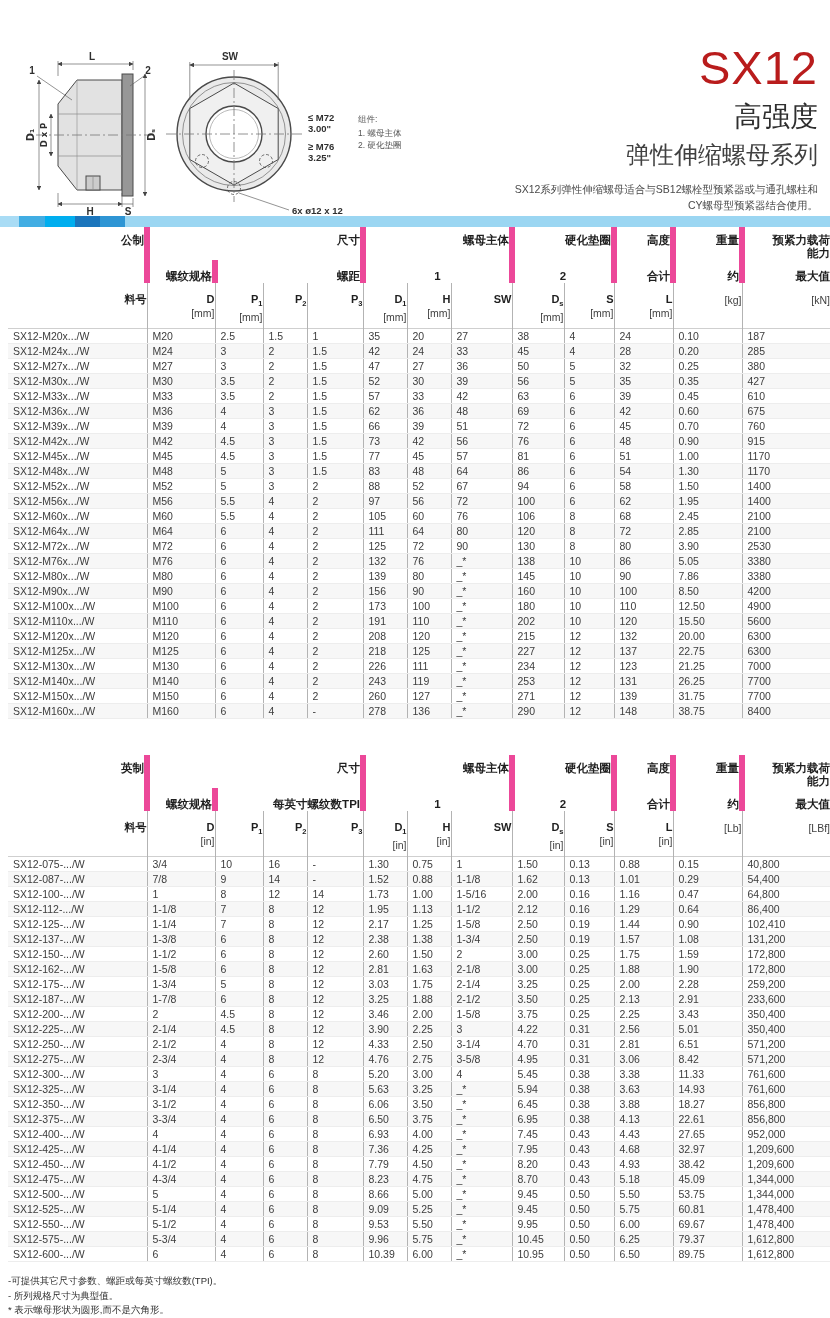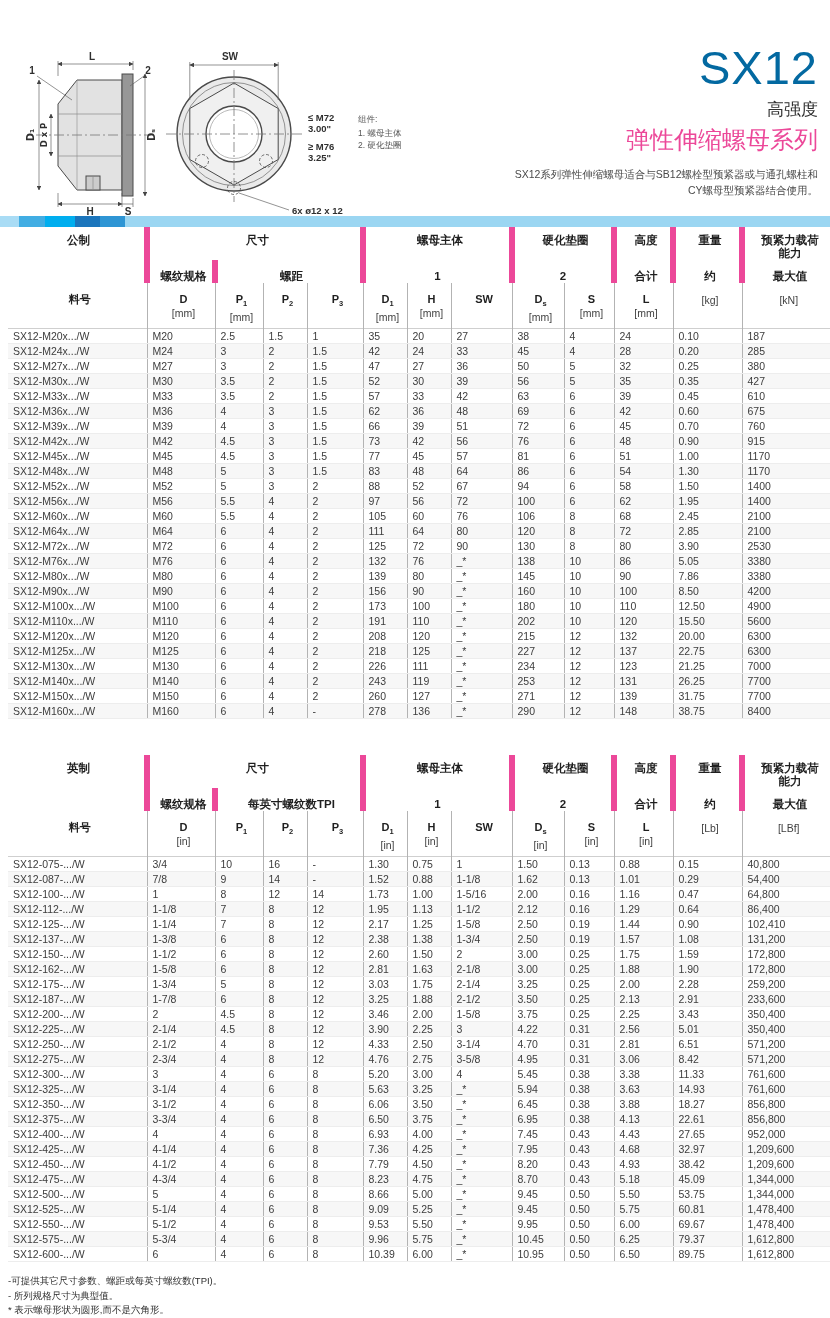--- a/index.html
+++ b/index.html
@@ -3,30 +3,30 @@
 <meta charset="utf-8">
 <style>
   html,body{margin:0;padding:0;background:#fff;}
   body{width:830px;font-family:"Liberation Sans","DejaVu Sans",sans-serif;}
   .sheet{width:830px;height:1318px;overflow:hidden;position:relative;background:#fff;}
 
   
   .top{height:216px;position:relative;}
   .drawing{position:absolute;left:6px;top:30px;}
   .title-block{position:absolute;right:12px;top:44px;text-align:right;color:#3a3a3a;}
-  .brand{font-size:47px;line-height:1;color:#0369a1;letter-spacing:1px;}
-  .sub1{font-size:17px;margin-top:7px;color:#2e2e2e;}
-  .sub2{font-size:24px;margin-top:3px;color:#ec4899;}
+  .brand{font-size:47px;line-height:1;color:#b91c1c;letter-spacing:1px;}
+  .sub1{font-size:28px;margin-top:7px;color:#2e2e2e;}
+  .sub2{font-size:24px;margin-top:3px;color:#404040;}
   .desc{font-size:10.5px;color:#4a4a4a;margin-top:10px;line-height:1.55;}
 
   .top-bar{display:flex;height:11px;width:830px;}
 
   
   table{border-collapse:collapse;table-layout:fixed;margin-left:8px;width:822px;}
-  th{text-align:center;font-weight:700;color:#1f1f1f;padding:0 0 0 5px;vertical-align:top;font-size:11.5px;}
+  th{text-align:right;font-weight:700;color:#1f1f1f;padding:0 0 0 5px;vertical-align:top;font-size:11.5px;}
   .h1{padding-top:7px;line-height:13px;}
   .h2{padding-top:10px;line-height:13px;}
   .h2.c{text-align:center;padding-left:0;}
   .bl{border-left:6px solid #ec4899;}
   .h3 .lbl{padding-top:10px;line-height:13px;font-size:11px;}
   .h3 .lbl sub{font-size:7.5px;}
   .h3 .unit{font-weight:400;font-size:10.5px;color:#3f3f3f;line-height:14px;padding-bottom:4px;min-height:14px;}
   .h3 + .h3{border-left:1px solid #b3b3b3;}
   thead{border-bottom:1px solid #cfcfcf;}
   tbody td{font-size:10.5px;color:#3c3c3c;line-height:12px;padding:1px 0 1px 5px;border-bottom:1px solid #ededed;overflow:hidden;white-space:nowrap;}

